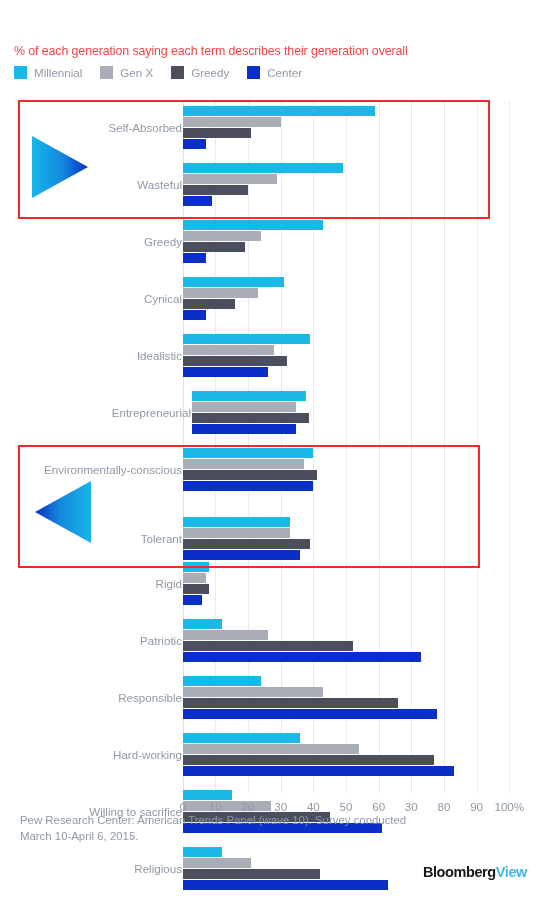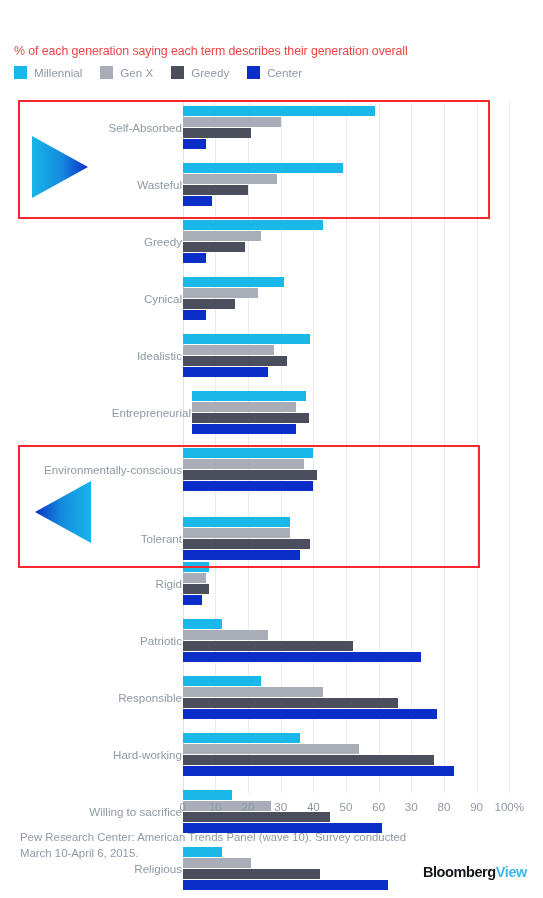--- a/index.html
+++ b/index.html
@@ -44,21 +44,21 @@
   
   .axis{position:absolute;left:0;top:800px;width:543px;height:22px;}
   .tick{position:absolute;top:0;font-size:11.6px;color:#8f99a5;transform:translateX(-50%);white-space:nowrap;}
 
   
   .callout{position:absolute;border:2px solid #f5282d;box-sizing:border-box;pointer-events:none;}
   .tri{position:absolute;}
 
   
   .source{
-    position:absolute;left:20px;top:829px;width:390px;
+    position:absolute;left:20px;top:812px;width:390px;
     font-size:11.4px;line-height:16px;color:#8f99a5;
   }
   .brand{position:absolute;right:16px;top:864px;font-size:14.5px;font-weight:bold;letter-spacing:-0.4px;}
   .brand .b{color:#14171c;}
   .brand .v{color:#43b7ea;}
 </style>
 </head>
 <body>
 
 <div class="wrap">

